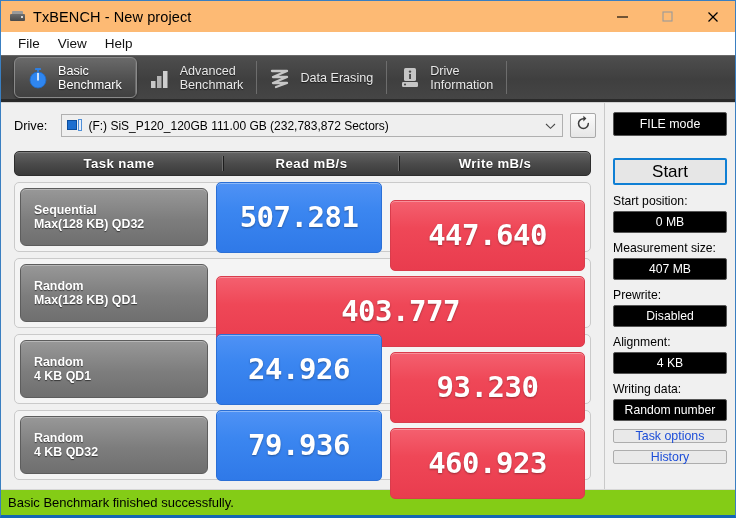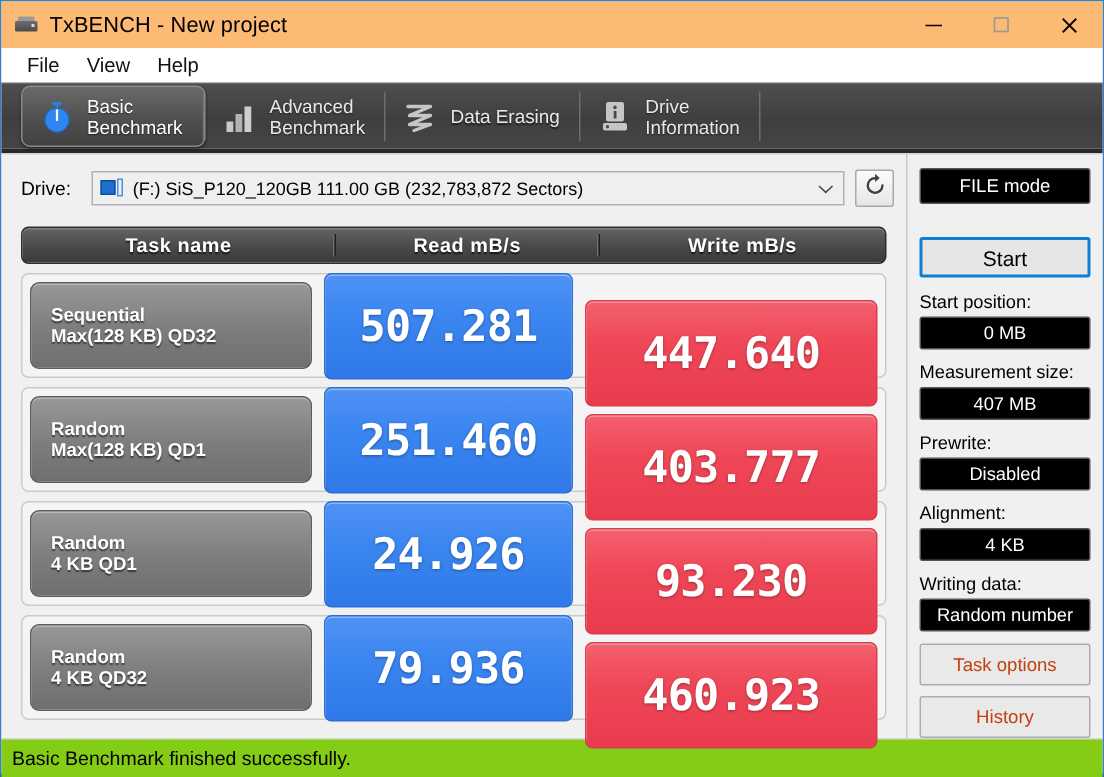--- a/index.html
+++ b/index.html
@@ -220,34 +220,34 @@
   .mode-badge {
     height: 24px; background: #000; color: #fff;
     border: 1px solid #555; border-radius: 2px;
     display: flex; align-items: center; justify-content: center;
     font-size: 12.4px; margin-bottom: 22px;
   }
   .start-btn {
     height: 27px; background: #e6e6e6;
     border: 2px solid #0f7fd4; border-radius: 2px;
     display: flex; align-items: center; justify-content: center;
-    font-size: 14px; color: #000; margin-bottom: 9px;
+    font-size: 17px; color: #000; margin-bottom: 9px;
   }
   .field-label { font-size: 12.2px; color: #000; margin-bottom: 3px; }
   .field-value {
     height: 22px; background: #000; color: #fff;
     border: 1px solid #555; border-radius: 2px;
     display: flex; align-items: center; justify-content: center;
     font-size: 12.2px; margin-bottom: 8px;
   }
   .sb-btn {
-    height: 28px; background: #e9e9e9;
+    height: 14px; background: #e9e9e9;
     border: 1px solid #adadad; border-radius: 2px;
     display: flex; align-items: center; justify-content: center;
-    font-size: 12.4px; color: #c2410c; margin-top: 7px;
+    font-size: 12.4px; color: #1d4ed8; margin-top: 7px;
   }
 
   
   .statusbar {
     flex: 0 0 26px; height: 26px;
     background: #84cc16;
     border-top: 1px solid #d7d7d7;
     display: flex; align-items: center;
     padding-left: 7px;
     font-size: 13px; color: #000;
@@ -391,21 +391,20 @@
           </div>
           <div class="cell-val read">507.281</div>
           <div class="cell-val write">447.640</div>
         </div>
 
         <div class="row">
           <div class="cell-name">
             <div class="l1">Random</div>
             <div class="l2">Max(128 KB) QD1</div>
           </div>
-          <div class="cell-val read">251.460</div>
           <div class="cell-val write">403.777</div>
         </div>
 
         <div class="row">
           <div class="cell-name">
             <div class="l1">Random</div>
             <div class="l2">4 KB QD1</div>
           </div>
           <div class="cell-val read">24.926</div>
           <div class="cell-val write">93.230</div>

